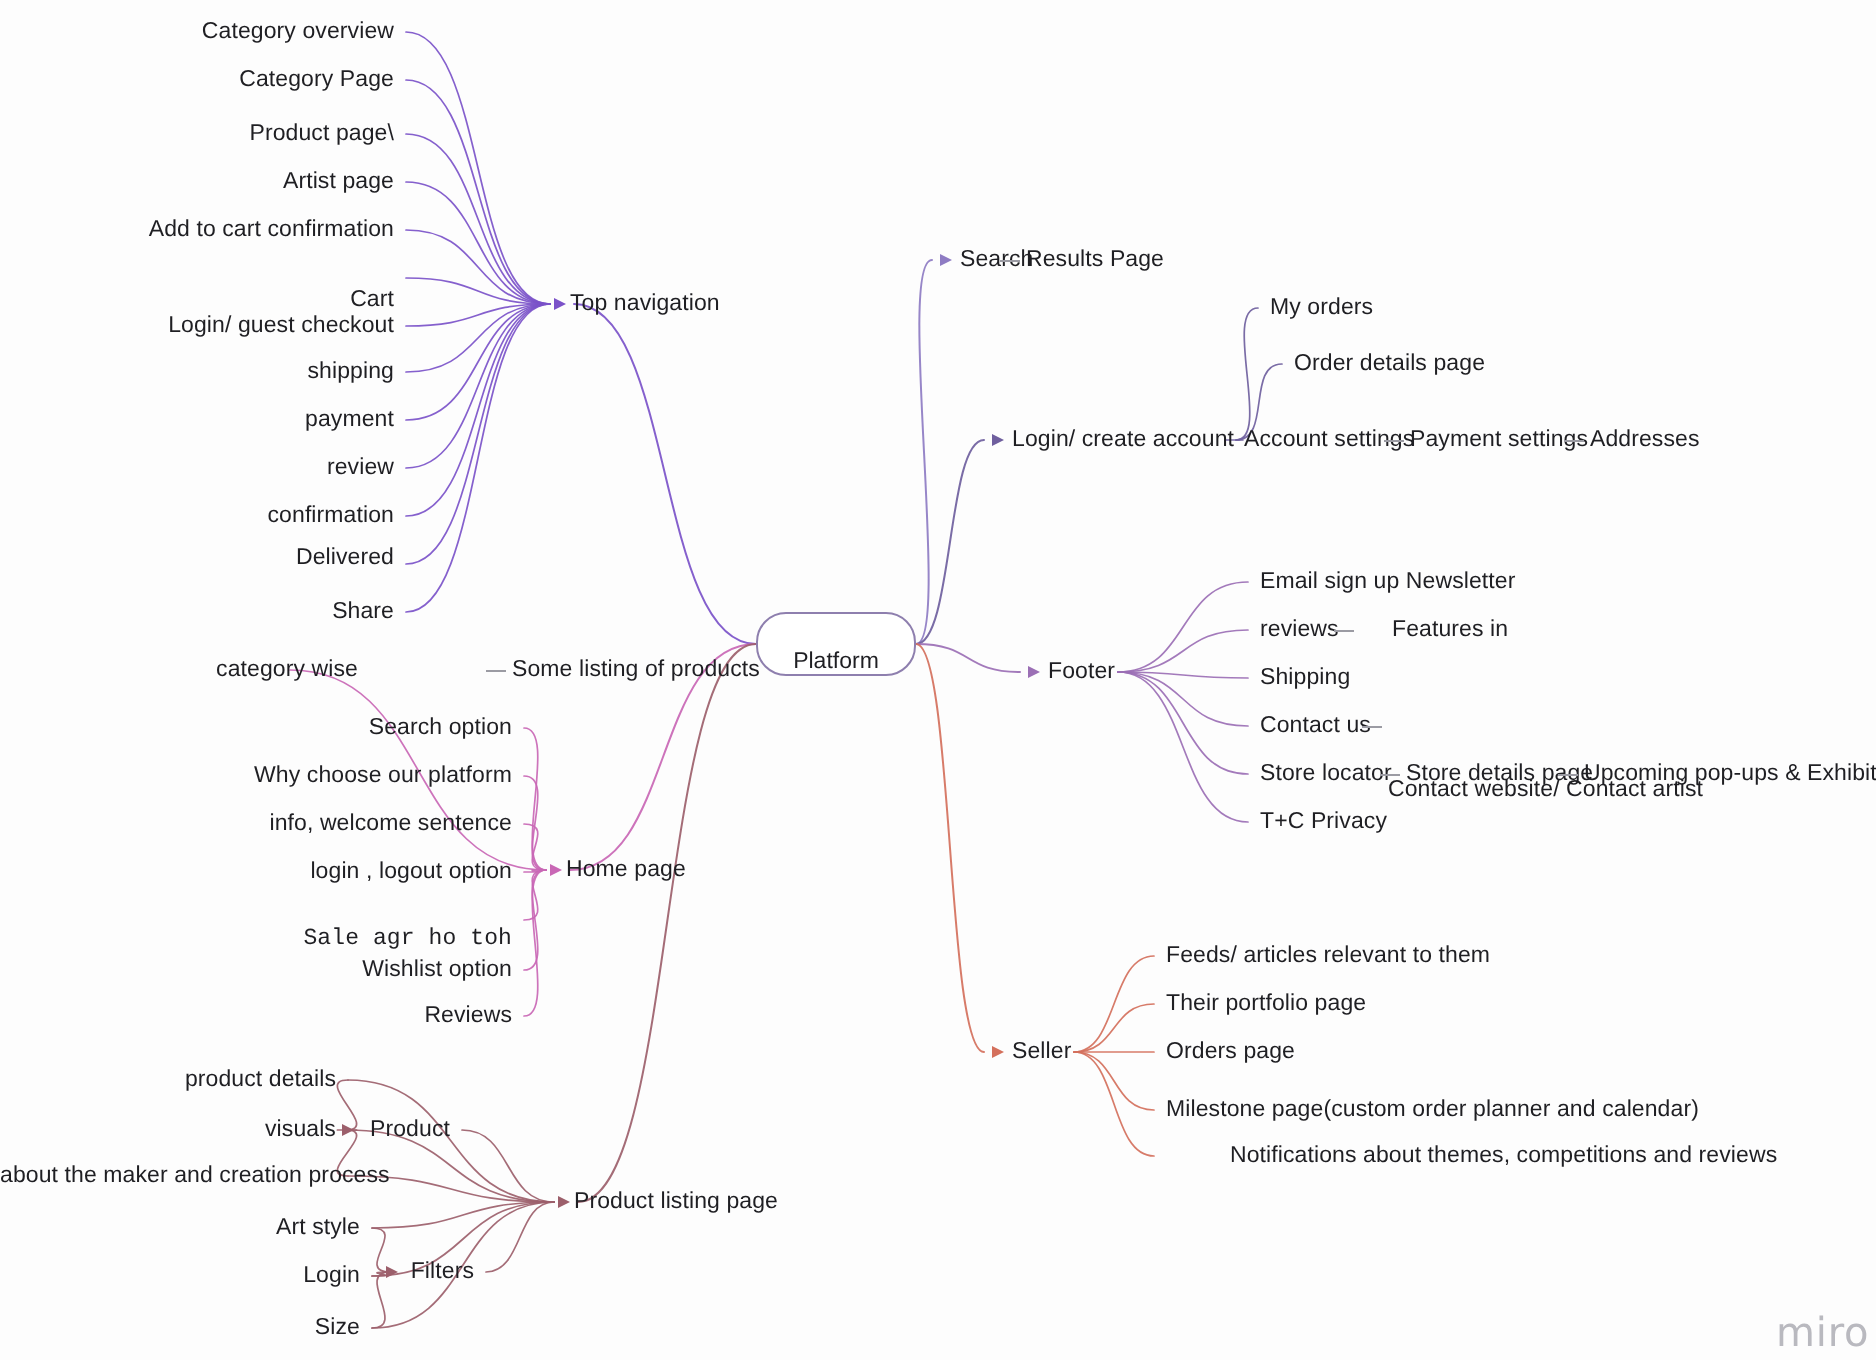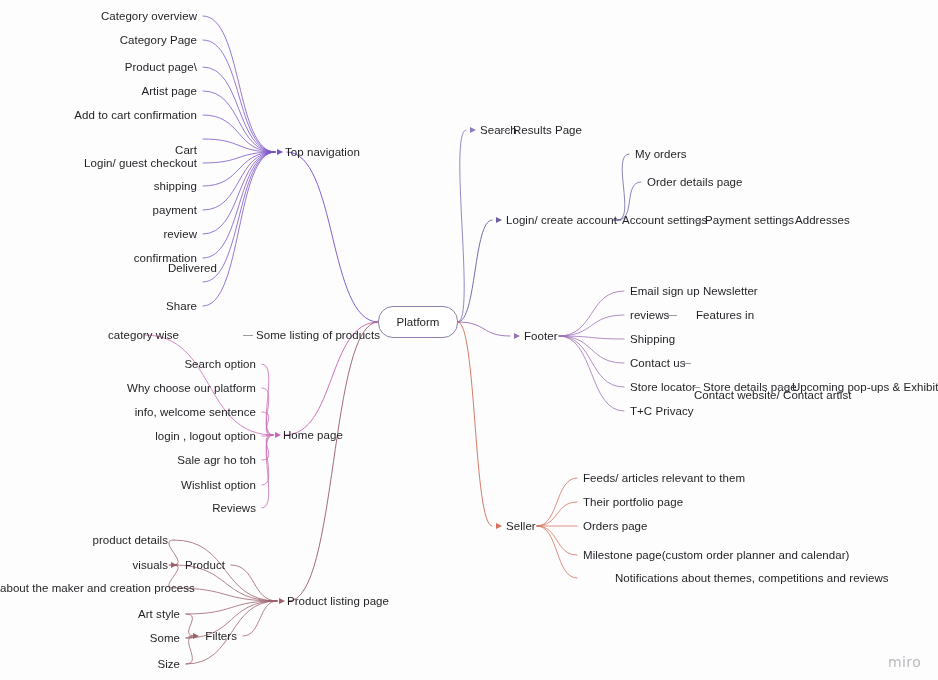--- a/index.html
+++ b/index.html
@@ -53,21 +53,21 @@
     justify-content: center;
     box-sizing: border-box;
   }
   .dash {
     position: absolute;
     height: 1px;
     background: #9b9ba3;
   }
   .watermark {
     position: absolute;
-    font-size: 14px;
+    font-size: 20px;
     color: #b9b9bf;
     letter-spacing: 0.4px;
     font-family: "DejaVu Sans", sans-serif;
   }
 </style>
 </head>
 <body>
 
 <div id="canvas">
 
@@ -132,38 +132,38 @@
       <path d="M 174 540 C 156 540, 191 565, 173 565" stroke="#9c5f6b" stroke-width="0.85" fill="none" stroke-linecap="round" opacity="0.92"></path>
       <path d="M 174 565 C 156 565, 191 565, 173 565" stroke="#9c5f6b" stroke-width="0.85" fill="none" stroke-linecap="round" opacity="0.92"></path>
       <path d="M 174 588 C 156 588, 191 565, 173 565" stroke="#9c5f6b" stroke-width="0.85" fill="none" stroke-linecap="round" opacity="0.92"></path>
       <path d="M 177 565 L 171 562 L 171 568 Z" fill="#9c5f6b"></path>
       <path d="M 186 614 C 204 614, 177 636, 195 636" stroke="#9c5f6b" stroke-width="0.85" fill="none" stroke-linecap="round" opacity="0.92"></path>
       <path d="M 186 638 C 204 638, 177 636, 195 636" stroke="#9c5f6b" stroke-width="0.85" fill="none" stroke-linecap="round" opacity="0.92"></path>
       <path d="M 186 664 C 204 664, 177 636, 195 636" stroke="#9c5f6b" stroke-width="0.85" fill="none" stroke-linecap="round" opacity="0.92"></path>
       <path d="M 199 636 L 193 633 L 193 639 Z" fill="#9c5f6b"></path>
     </svg>
 
-  <div class="root-node" id="root-node" style="left: 378px; top: 306px; width: 80px; height: 32px; border-color: rgb(142, 127, 174);">
+  <div class="root-node" id="root-node" style="left: 378px; top: 306px; width: 80px; height: 32px; border-color: rgb(142, 127, 174); align-items: flex-end;">
     <span>Platform</span>
   </div>
 
   <div id="nodes">
       <div class="node l" style="top: 145px; left: 285px; width: auto;">Top navigation</div>
       <div class="node r" style="top: 9px; left: 0px; width: 197px;">Category overview</div>
       <div class="node r" style="top: 33px; left: 0px; width: 197px;">Category Page</div>
       <div class="node r" style="top: 60px; left: 0px; width: 197px;">Product page\</div>
       <div class="node r" style="top: 84px; left: 0px; width: 197px;">Artist page</div>
       <div class="node r" style="top: 108px; left: 0px; width: 197px;">Add to cart confirmation</div>
       <div class="node r" style="top: 132px; left: 0px; width: 197px; margin-top: 11px;">Cart</div>
       <div class="node r" style="top: 156px; left: 0px; width: 197px;">Login/ guest checkout</div>
       <div class="node r" style="top: 179px; left: 0px; width: 197px;">shipping</div>
       <div class="node r" style="top: 203px; left: 0px; width: 197px;">payment</div>
       <div class="node r" style="top: 227px; left: 0px; width: 197px;">review</div>
       <div class="node r" style="top: 251px; left: 0px; width: 197px;">confirmation</div>
-      <div class="node r" style="top: 261px; left: 0px; width: 217px;">Delivered</div>
+      <div class="node r" style="top: 272px; left: 0px; width: 197px;">Delivered</div>
       <div class="node r" style="top: 299px; left: 0px; width: 197px; text-align: right;">Share</div>
       <div class="node l" style="top: 123px; left: 480px;">Search</div>
       <div class="dash" style="left: 500px; top: 130px; width: 10px; background: rgb(155, 155, 163);"></div>
       <div class="node l" style="top: 123px; left: 513px;">Results Page</div>
       <div class="node l" style="top: 213px; left: 506px;">Login/ create account</div>
       <div class="node l" style="top: 147px; left: 635px;">My orders</div>
       <div class="node l" style="top: 175px; left: 647px;">Order details page</div>
       <div class="node l" style="top: 213px; left: 622px;">Account settings</div>
       <div class="dash" style="left: 692px; top: 220px; width: 10px; background: rgb(155, 155, 163);"></div>
       <div class="node l" style="top: 213px; left: 705px;">Payment settings</div>
@@ -185,35 +185,35 @@
       <div class="node l" style="top: 380px; left: 792px;">Upcoming pop-ups &amp; Exhibitions</div>
       <div class="node l" style="top: 404px; left: 630px;">T+C Privacy</div>
       <div class="node l" style="top: 428px; left: 283px; width: auto;">Home page</div>
       <div class="node r" style="top: 328px; left: 0px; width: 139px; margin-left: 40px;">category wise</div>
       <div class="dash" style="left: 243px; top: 335px; width: 10px; background: rgb(155, 155, 163);"></div>
       <div class="node l" style="top: 328px; left: 256px;">Some listing of products</div>
       <div class="node r" style="top: 357px; left: 0px; width: 256px;">Search option</div>
       <div class="node r" style="top: 381px; left: 0px; width: 256px;">Why choose our platform</div>
       <div class="node r" style="top: 405px; left: 0px; width: 256px;">info, welcome sentence</div>
       <div class="node r" style="top: 429px; left: 0px; width: 256px; text-align: right;">login , logout option</div>
-      <div class="node r" style="top: 453px; left: 0px; width: 256px;">Sale agr ho toh</div>
+      <div class="node r" style="top: 463px; left: 0px; width: 256px; font-family: Liberation Mono, monospace;">Sale agr ho toh</div>
       <div class="node r" style="top: 478px; left: 0px; width: 256px;">Wishlist option</div>
       <div class="node r" style="top: 501px; left: 0px; width: 256px;">Reviews</div>
       <div class="node l" style="top: 519px; left: 506px;">Seller</div>
       <div class="node l" style="top: 471px; left: 583px;">Feeds/ articles relevant to them</div>
       <div class="node l" style="top: 495px; left: 583px;">Their portfolio page</div>
       <div class="node l" style="top: 519px; left: 583px;">Orders page</div>
       <div class="node l" style="top: 548px; left: 583px;">Milestone page(custom order planner and calendar)</div>
       <div class="node l" style="top: 571px; left: 583px; padding-left: 32px;">Notifications about themes, competitions and reviews</div>
       <div class="node l" style="top: 594px; left: 287px; width: auto;">Product listing page</div>
       <div class="node r" style="top: 558px; left: 0px; width: 225px;">Product</div>
       <div class="node r" style="top: 533px; left: 0px; width: 168px;">product details</div>
       <div class="node r" style="top: 558px; left: 0px; width: 168px;">visuals</div>
       <div class="node r" style="top: 581px; left: 0px; width: 168px;">about the maker and creation process</div>
       <div class="node r" style="top: 629px; left: 0px; width: 237px;">Filters</div>
       <div class="node r" style="top: 607px; left: 0px; width: 180px;">Art style</div>
-      <div class="node r" style="top: 631px; left: 0px; width: 180px;">Some</div>
+      <div class="node r" style="top: 631px; left: 0px; width: 180px;">Login</div>
       <div class="node r" style="top: 657px; left: 0px; width: 180px;">Size</div>
     </div>
 
   <div class="watermark" id="watermark" style="left: 888px; top: 654px; color: rgb(185, 185, 191);">miro</div>
 
 </div>
 
 </body></html>

